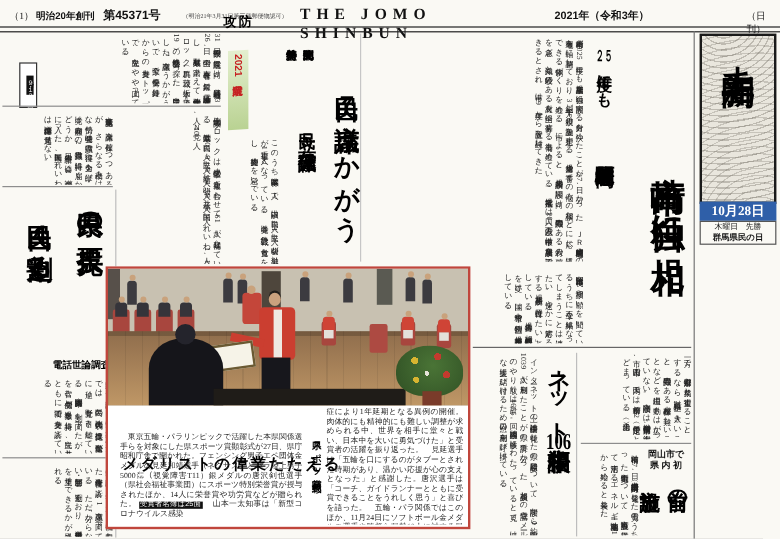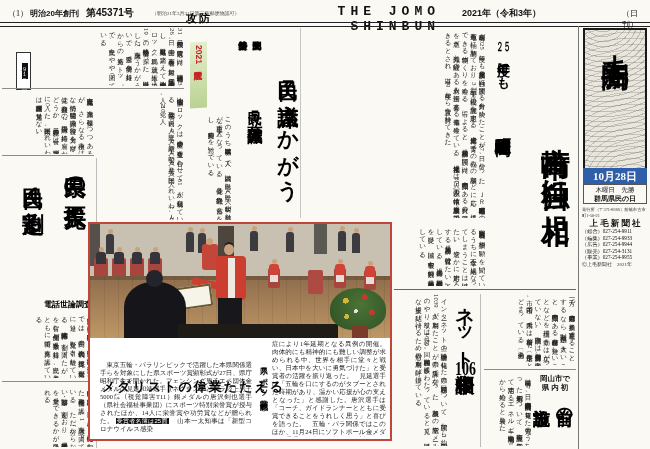--- a/index.html
+++ b/index.html
@@ -35,51 +35,41 @@
 </head>
 <body>
 
 <div class="page">
 
   <div class="abs" style="left:0;top:0;width:650px;height:22px;">
     <span class="abs" style="left:8px;top:8px;font-size:8px;">（1）</span>
     <span class="abs gothic" style="left:30px;top:8px;font-size:8px;font-weight:bold;">明治20年創刊</span>
     <span class="abs gothic" style="left:86px;top:6px;font-size:10px;font-weight:bold;">第45371号</span>
     <span class="abs" style="left:152px;top:10px;font-size:5px;color:#444;">（明治21年3月31日第三種郵便物認可）</span>
-    <span class="abs" style="left:260px;top:4px;width:180px;text-align:right;font-size:13px;font-weight:bold;letter-spacing:5px;font-family:Liberation Mono, monospace;">THE JOMO SHINBUN</span>
+    <span class="abs" style="left:250px;top:4px;width:180px;text-align:left;font-size:13px;font-weight:bold;letter-spacing:5px;">THE JOMO SHINBUN</span>
     <span class="abs gothic" style="left:462px;top:7px;font-size:9px;font-weight:bold;">2021年（令和3年）</span>
     <span class="abs" style="left:622px;top:8px;font-size:8px;">（日刊）</span>
   </div>
   <div class="abs" style="left:0;top:22px;width:650px;height:3px;border-top:1px solid #222;border-bottom:1px solid #222;"></div>
 
   <div class="abs" style="left:578px;top:26px;width:72px;height:423px;border-left:1px solid #777;">
 
     <div class="abs" style="left:4px;top:2px;width:60px;height:138px;border:2px solid #1a1a1a;
          background-color:#e9e6dd;
          background-image:repeating-radial-gradient(circle at 30% -10%, rgba(110,105,95,.35) 0 1px, transparent 1px 5px),
                           repeating-radial-gradient(circle at 80% 115%, rgba(110,105,95,.28) 0 1px, transparent 1px 6px);">
       <div class="v hl abs" style="left:50%;top:50%;transform:translate(-50%,-50%);font-size:27px;letter-spacing:3px;height:132px;">上毛新聞</div>
     </div>
 
     <div class="abs center" style="left:4px;top:142px;width:64px;height:16px;background:#2f5fa8;color:#fff;font-weight:bold;font-size:11px;line-height:16px;">10月28日</div>
     <div class="abs" style="left:4px;top:158px;width:64px;height:20px;border:1px solid #555;box-sizing:border-box;">
       <div class="center" style="font-size:6.5px;line-height:9px;">木曜日　先勝</div>
       <div class="center gothic" style="font-size:7px;line-height:9px;font-weight:bold;">群馬県民の日</div>
     </div>
 
-    <div class="abs" style="left:3px;top:181px;width:66px;">
-      <div style="font-size:4.3px;line-height:5.5px;color:#333;">発行所（〒371-8666）前橋市古市町1-50-21</div>
-      <div class="center" style="font-size:8.5px;font-weight:bold;line-height:10px;">上 毛 新 聞 社</div>
-      <div style="font-size:5.2px;line-height:6.5px;">（総合）027-254-9911</div>
-      <div style="font-size:5.2px;line-height:6.5px;">（編集）027-254-9933</div>
-      <div style="font-size:5.2px;line-height:6.5px;">（広告）027-254-9944</div>
-      <div style="font-size:5.2px;line-height:6.5px;">（販売）027-254-3131</div>
-      <div style="font-size:5.2px;line-height:6.5px;">（事業）027-254-9955</div>
-      <div style="font-size:5px;line-height:7px;color:#333;">Ⓒ上毛新聞社　2021年</div>
-    </div>
 
   </div>
 
   <div class="v hl gothic abs" style="left:514px;top:28px;width:62px;height:264px;font-size:29px;letter-spacing:1px;text-align:center;">高崎市　独自に児相</div>
   <div class="v hl gothic abs" style="left:490px;top:40px;width:22px;height:78px;font-size:13px;">
     <span class="tcy">２５</span><span>年度にも</span>
   </div>
   <div class="v hl gothic abs" style="left:489px;top:126px;width:24px;height:166px;font-size:16px;">高崎問屋町駅近く</div>
 
   <div class="v bt abs" style="left:302px;top:28px;width:184px;height:190px;">高崎市が2025年度にも児童相談所を独自に開設する方針を決めたことが27日、分かった。ＪＲ高崎問屋町駅近くの市有地を軸に調整しており、約3千平方㍍規模の施設を想定する。児童虐待や子育ての悩みの相談などに応じ、迅速に対応できる体制づくりを進める。市によると、児童相談所の開設に向け、専門知識のある人材の確保、養成を急ぎ、知識と経験のある人材を全国に公募する準備も進めている。児童福祉法では人口20万人以上の中核市は児童相談所を設置できるとされ、市は19年度から設置を検討してきた。</div>

